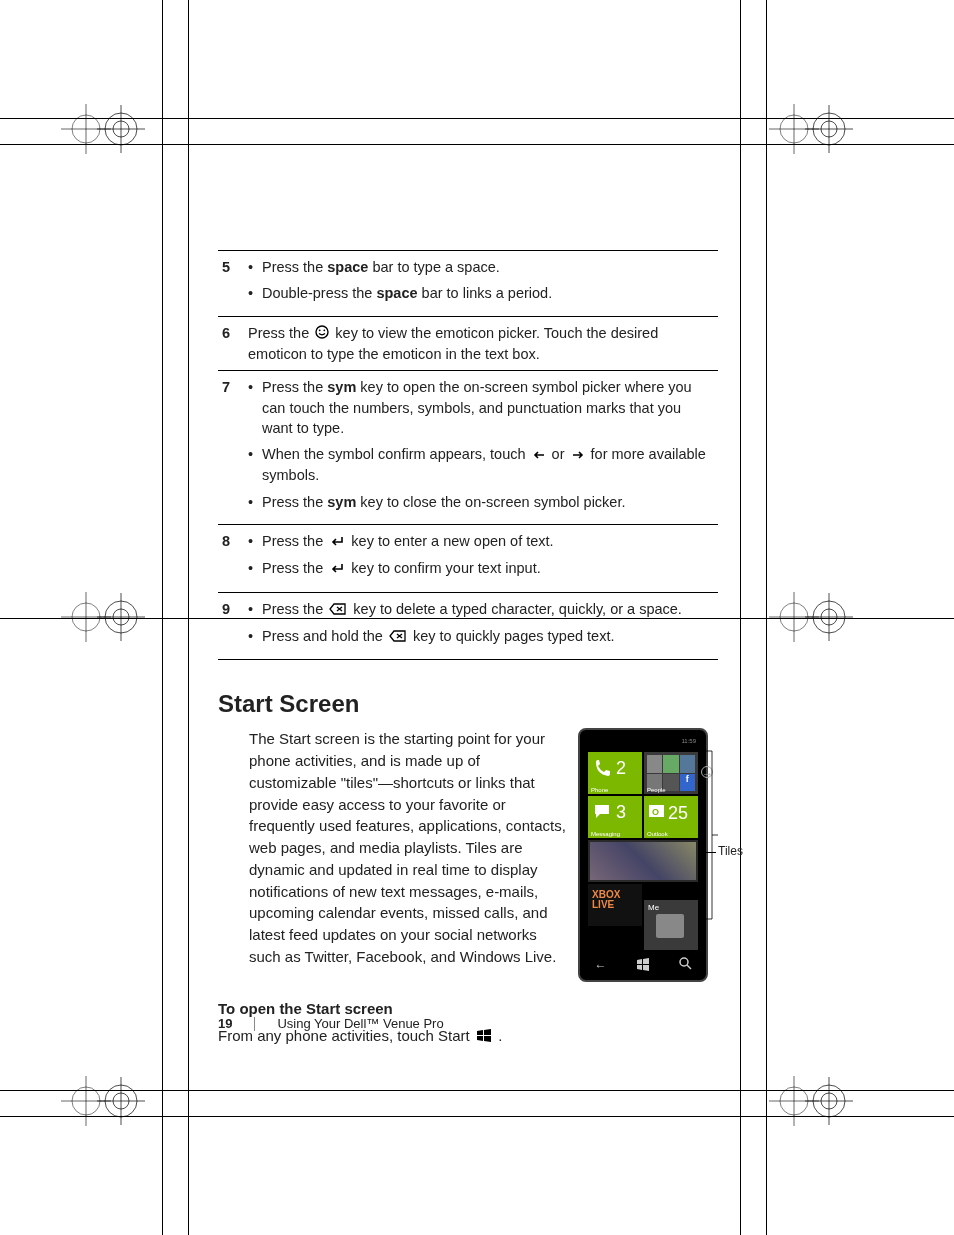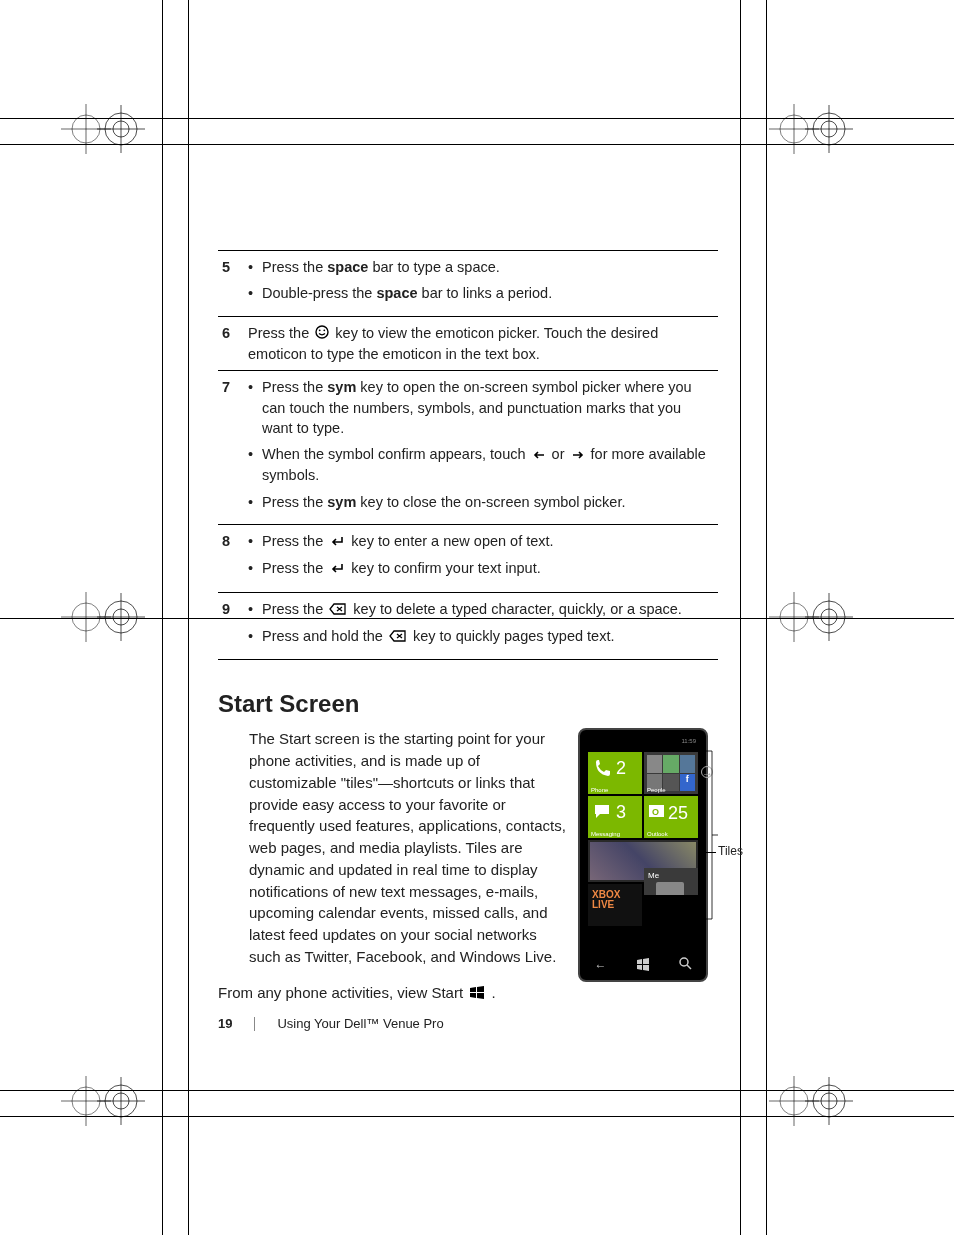--- a/index.html
+++ b/index.html
@@ -303,21 +303,21 @@
             <span class="tile-label">Outlook</span>
           </div>
 
           <div class="tile" style="left:2px;top:92px;width:110px;height:42px;background:#2a2a2a;">
             <div style="position:absolute;inset:2px;background:linear-gradient(45deg,#767,#446,#886);"></div>
           </div>
 
           <div class="tile" style="left:2px;top:136px;width:54px;height:42px;background:#111;">
             <span style="position:absolute;left:4px;top:6px;color:#e84;font-weight:bold;font-size:10px;line-height:1;">XBOX LIVE</span>
           </div>
-          <div class="tile" style="left:58px;top:120px;width:54px;height:27px;background:#3a3a3a;">
+          <div class="tile" style="left:58px;top:152px;width:54px;height:50px;background:#3a3a3a;">
             <span style="position:absolute;left:4px;top:3px;font-size:8px;color:#fff;">Me</span>
             <div style="position:absolute;left:12px;top:14px;width:28px;height:24px;background:#888;border-radius:2px;"></div>
           </div>
         </div>
         <div class="phone-nav">
           <span>←</span>
           <span><svg width="14" height="14" viewBox="0 0 14 14">
                 <path d="M1 3 L6 2 V7 H1 Z M7 2 L13 1 V7 H7 Z M1 8 H6 V13 L1 12 Z M7 8 H13 V14 L7 13 Z" fill="#ccc"></path>
               </svg></span>
           <span><svg width="13" height="13" viewBox="0 0 13 13">
@@ -326,22 +326,23 @@
               </svg></span>
         </div>
       </div>
       <div class="tiles-label">Tiles</div>
       <svg style="position:absolute;top:22px;left:126px;" width="14" height="170">
           <path d="M1 1 H8 V169 H1 M8 85 H14" fill="none" stroke="#000" stroke-width="0.8"></path>
         </svg>
     </div>
   </div>
 
+  <div class="sub-head">To open the Start screen</div>
   <div class="body-text">
-    <span>From any phone activities, view Start </span>
+    <span>From any phone activities, touch Start </span>
     <span class="inline-icon"><svg width="16" height="14" viewBox="0 0 16 14">
           <path d="M1 3 L7 2 V7 H1 Z M8 2 L15 1 V7 H8 Z M1 8 H7 V13 L1 12 Z M8 8 H15 V14 L8 13 Z" fill="#000"></path>
         </svg></span>
     <span>.</span>
   </div>
 
 </div>
 
 <div class="footer">
   <span class="pnum">19</span>

